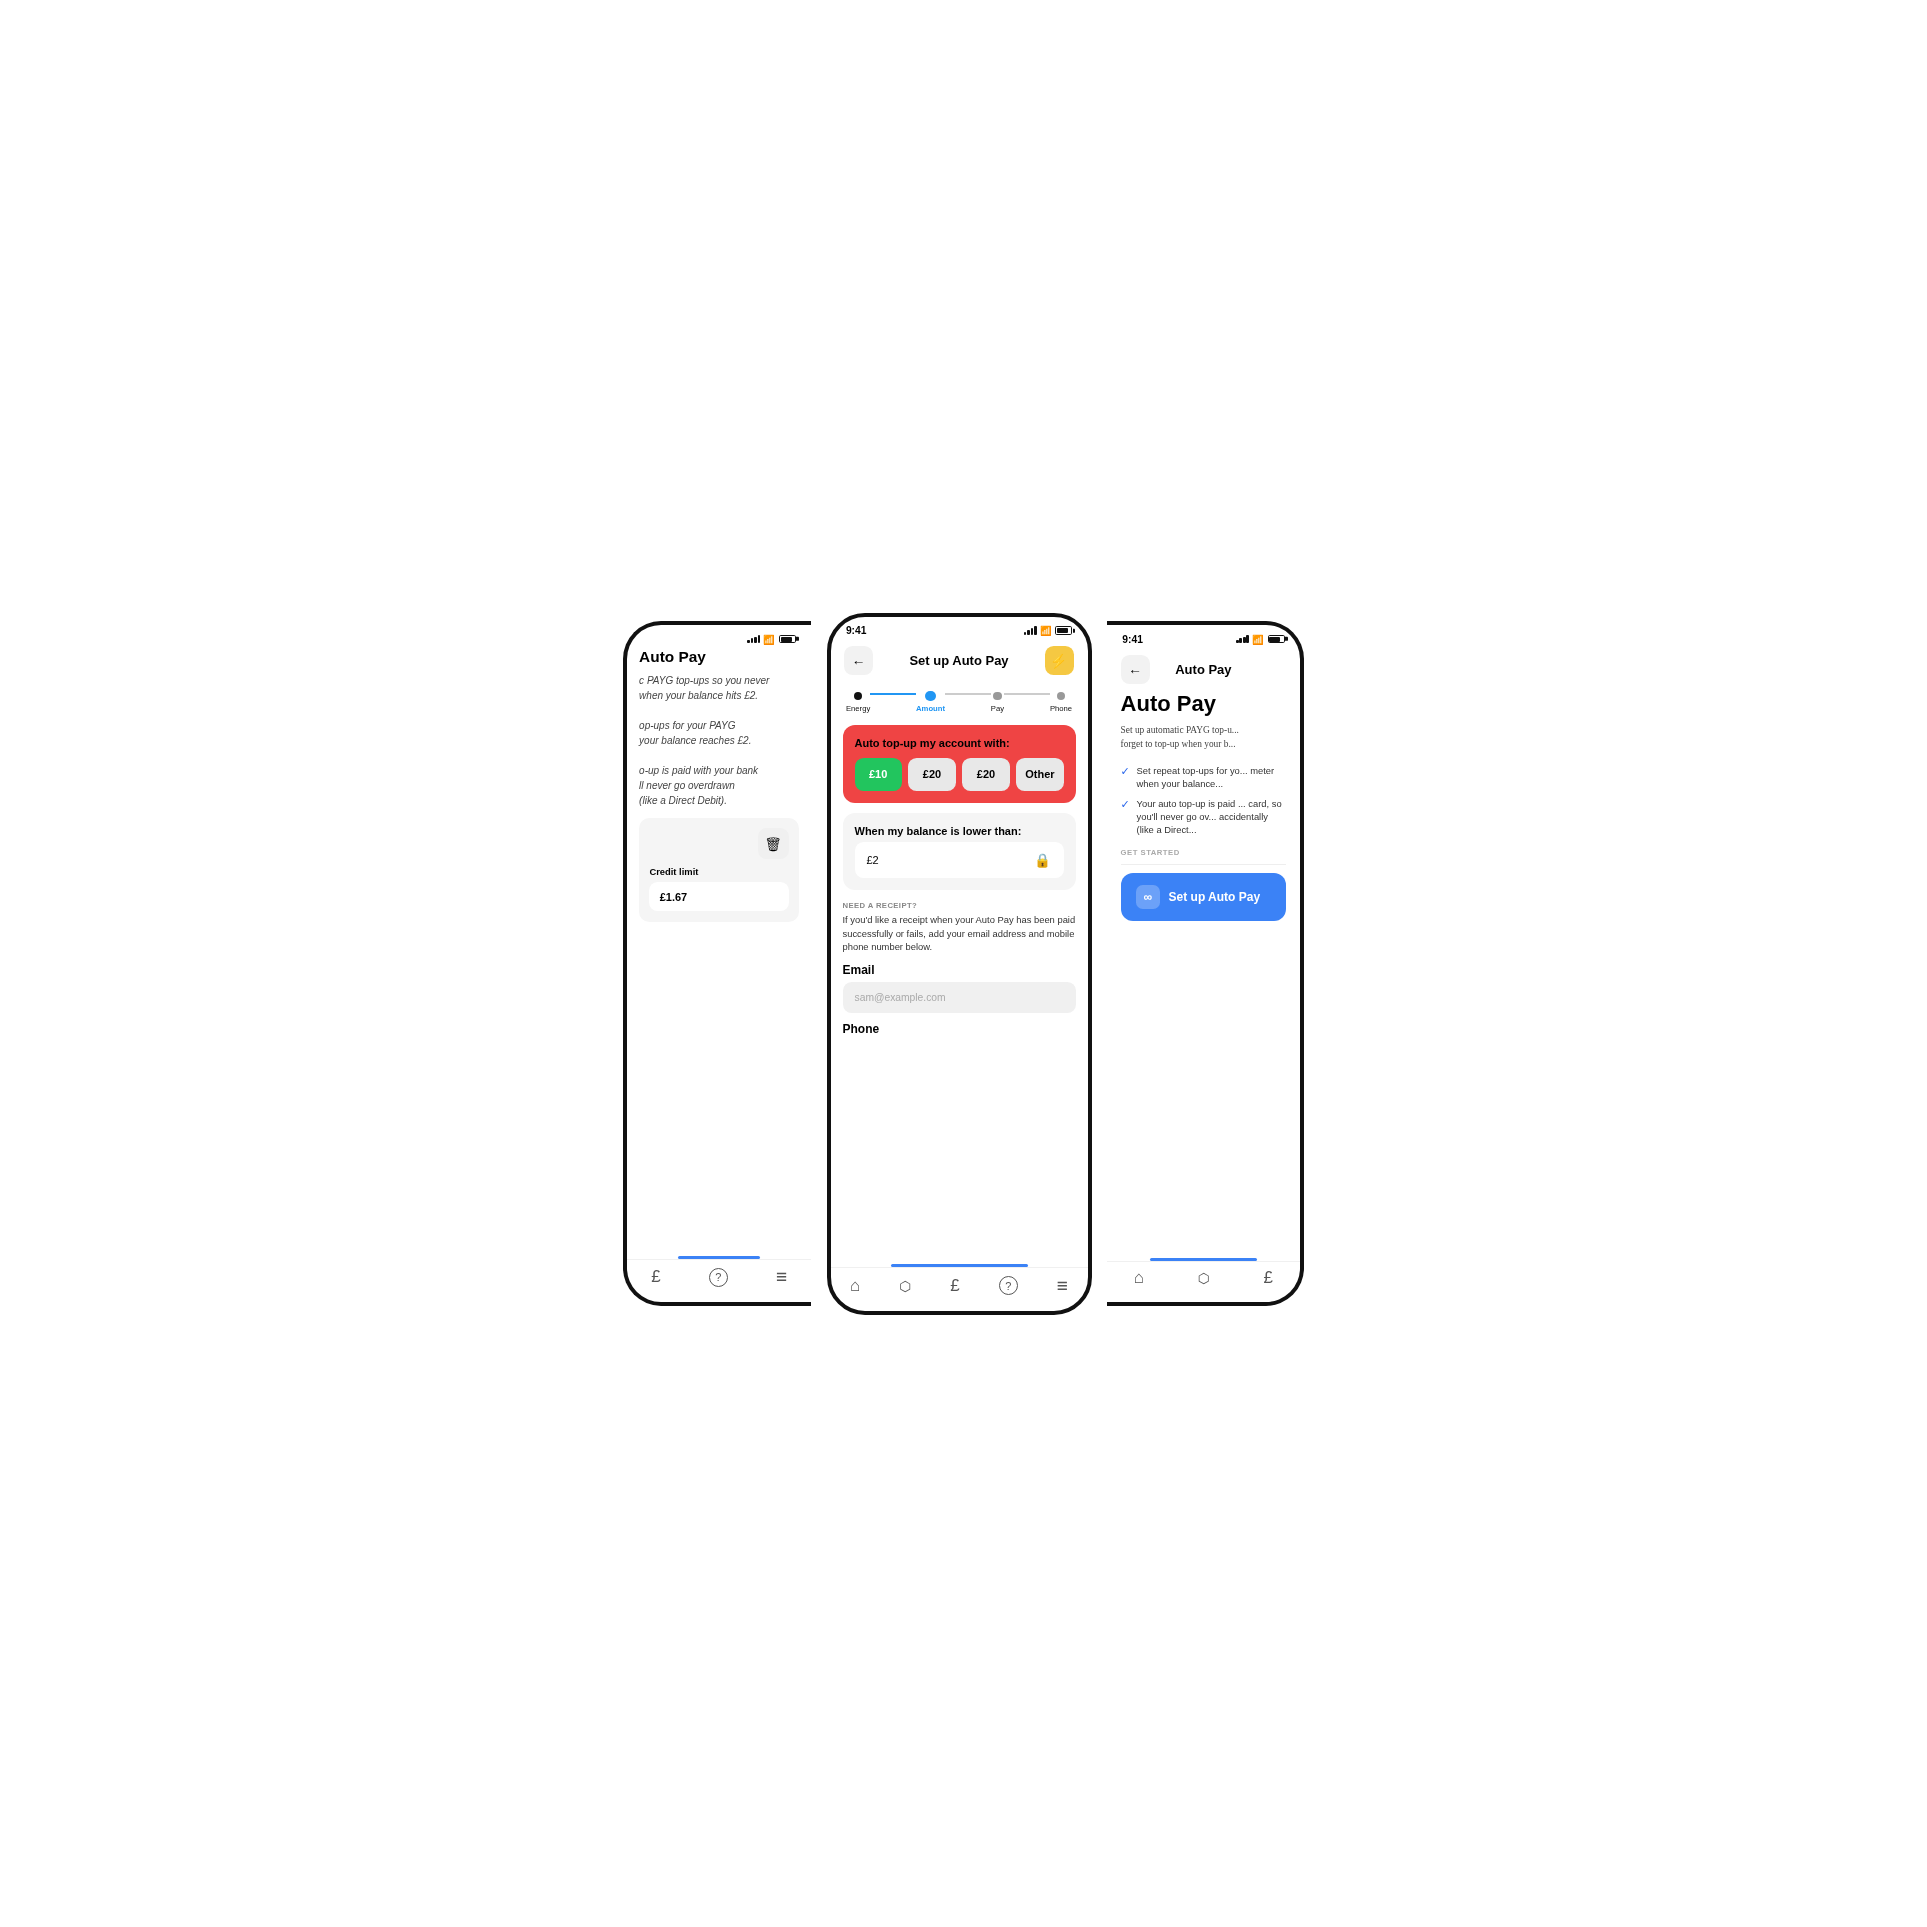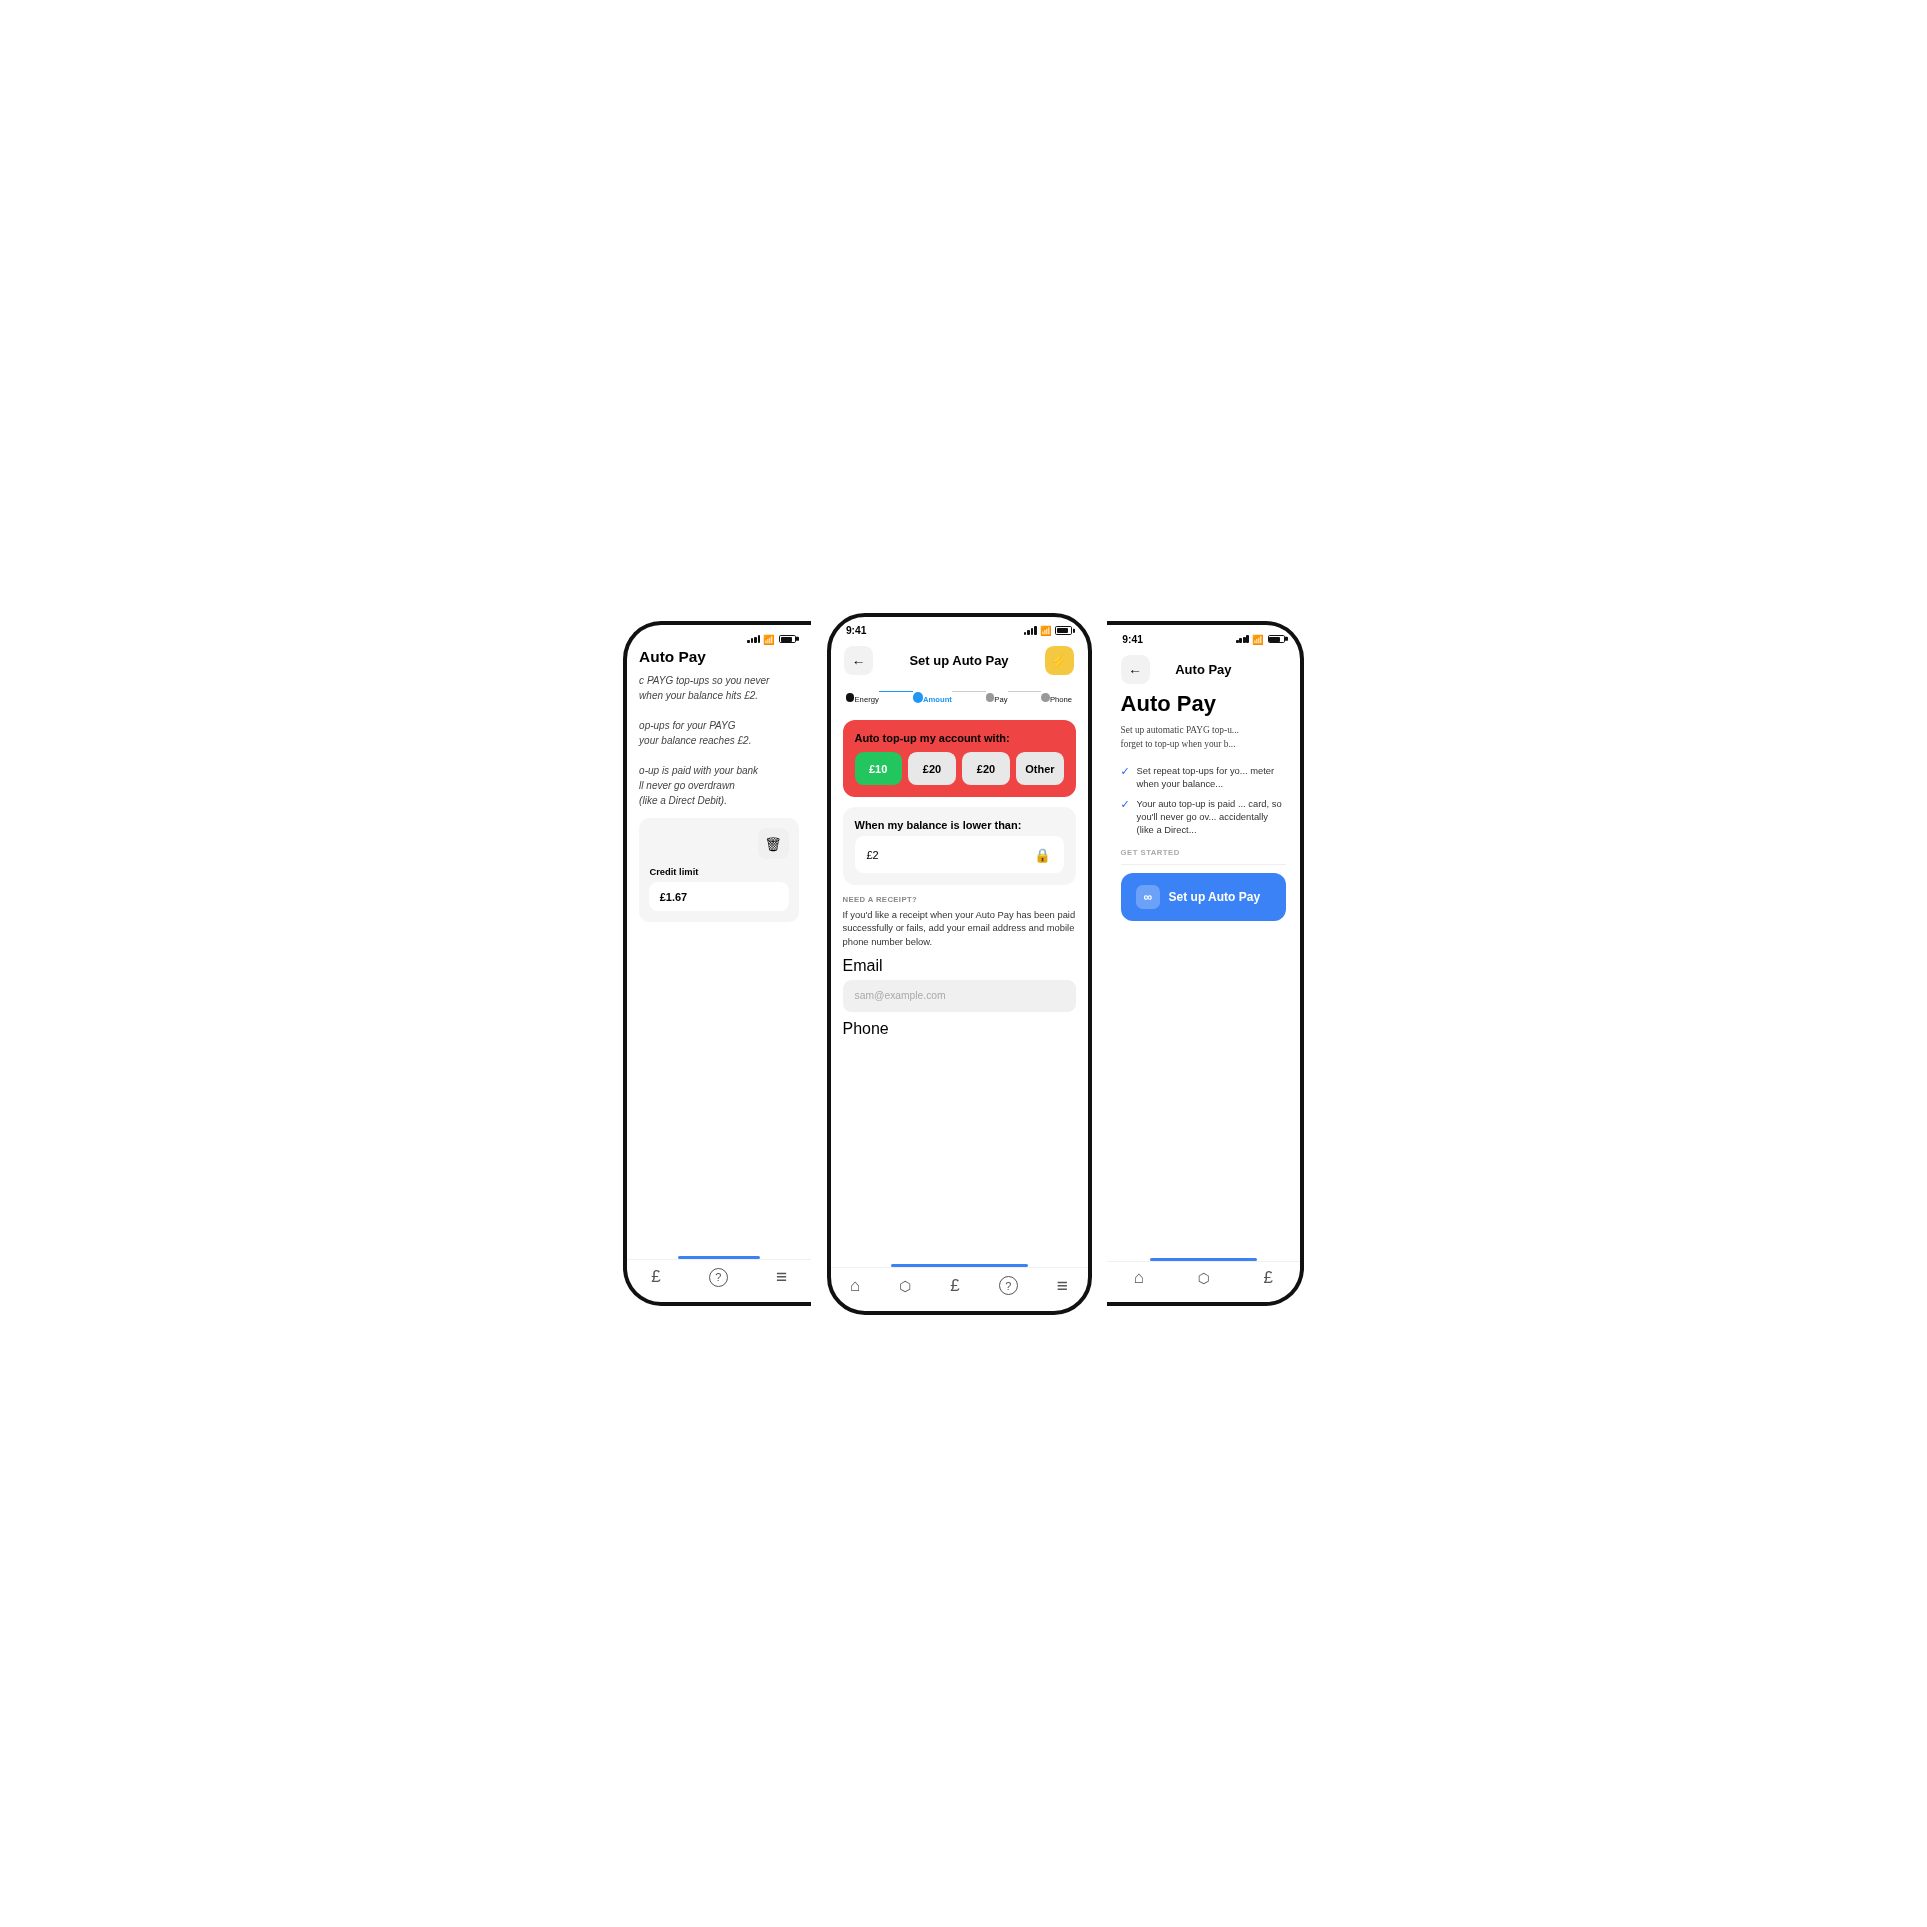--- a/index.html
+++ b/index.html
@@ -120,21 +120,21 @@
 
     
     .stepper {
       display: flex;
       align-items: center;
       padding: 8.6px 15.4px 3.4px;
       gap: 0;
     }
     .step-item {
       display: flex;
-      flex-direction: row;
+      flex-direction: column;
       align-items: center;
       position: relative;
     }
     .step-dot {
       width: 8.6px; height: 8.6px;
       border-radius: 50%;
       background: #111;
       margin-bottom: 3.4px;
     }
     .step-dot.active { background: #2196f3; width: 10.3px; height: 10.3px; }
@@ -226,22 +226,22 @@
       letter-spacing: 0.4px;
       margin-bottom: 3.4px;
     }
     .receipt-desc {
       font-size: 9.4px;
       color: #333;
       margin-bottom: 8.6px;
       line-height: 1.45;
     }
     .field-label {
-      font-size: 16px;
-      font-weight: 400;
+      font-size: 12px;
+      font-weight: 700;
       margin-bottom: 5.1px;
     }
     .field-input {
       background: #f0f0f0;
       border-radius: 8.6px;
       padding: 10.3px 12px;
       font-size: 10.3px;
       color: #aaa;
       margin-bottom: 8.6px;
     }

